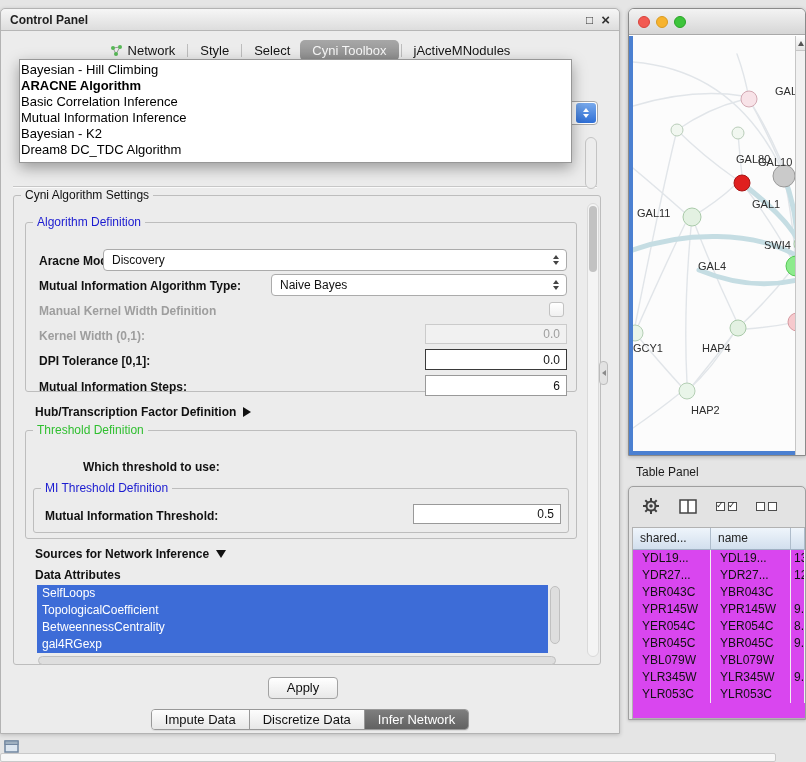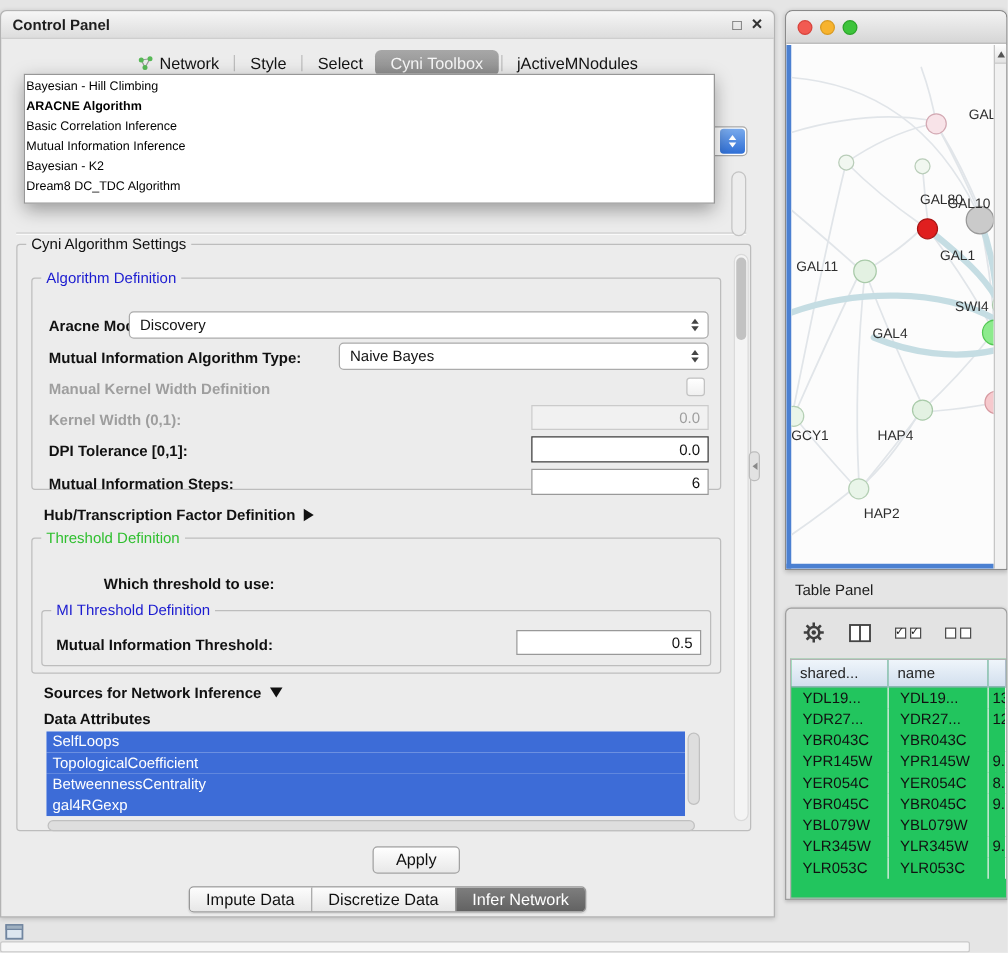--- a/index.html
+++ b/index.html
@@ -62,21 +62,21 @@
   }
 
   
   #algo-popup {
     position:absolute; left:18px; top:50px; width:553px; z-index:40;
     background:#fff; border:1px solid #979797;
     box-shadow:0 5px 14px rgba(0,0,0,.35);
     padding:2px 0 4px 0;
   }
   .popup-header { text-align:center; color:#b5b5b5; font-size:13px; height:17px; line-height:17px; }
-  .popup-item { font-size:10px; height:16px; line-height:16px; padding-left:1px; color:#000; white-space:nowrap; }
+  .popup-item { font-size:13px; height:16px; line-height:16px; padding-left:1px; color:#000; white-space:nowrap; }
   .popup-item.selected { font-weight:bold; }
 
   
   .groupbox { position:absolute; border:1px solid #bdbdbd; border-radius:3px; }
   .gb-title { position:absolute; top:-8px; left:7px; background:#ececec; padding:0 4px; font-size:12px; color:#101010; white-space:nowrap; }
   .gb-title.blue { color:#1b1bd0; }
   .gb-title.green { color:#2fbf2f; }
 
   #gb-settings    { left:12px; top:186px; width:588px; height:470px; }
   #gb-algdef      { left:24px; top:213px; width:552px; height:170px; }
@@ -128,21 +128,21 @@
   .tri-down  { width:0; height:0; border-left:5px solid transparent; border-right:5px solid transparent; border-top:8px solid #111; }
 
   #attr-list { position:absolute; left:36px; top:576px; width:511px; height:68px; background:#fff; overflow:hidden; }
   .attr-item { height:17px; line-height:17px; font-size:12px; color:#fff; background:#3d6cd7; padding-left:5px; white-space:nowrap; }
   #attr-vscroll { position:absolute; left:549px; top:577px; width:10px; height:58px; background:#dedede; border:1px solid #c0c0c0; border-radius:5px; }
   #attr-hscroll { position:absolute; left:37px; top:647px; width:518px; height:9px; background:#dedede; border:1px solid #c0c0c0; border-radius:5px; }
 
   #apply-btn {
     position:absolute; left:267px; top:668px; width:70px; height:22px;
     background:linear-gradient(#ffffff,#e8e8e8); border:1px solid #a2a2a2; border-radius:4px;
-    font-size:13px; color:#111; text-align:center; line-height:20px;margin-left:30px;
+    font-size:13px; color:#111; text-align:center; line-height:20px;
   }
 
   #bottom-tabs { position:absolute; left:0; right:0; top:700px; display:flex; justify-content:center; }
   .seg-group { display:flex; border:1px solid #989898; border-radius:4px; overflow:hidden; height:21px; box-shadow:0 1px 1px rgba(0,0,0,.08); }
   .seg { padding:0 13px; font-size:13px; line-height:20px; background:linear-gradient(#fdfdfd,#e7e7e7); color:#111; border-right:1px solid #989898; white-space:nowrap; }
   .seg:last-child { border-right:none; }
   .seg.selected { background:linear-gradient(#7e7e7e,#626262); color:#fff; }
 
   
   #network-window {
@@ -173,21 +173,21 @@
   #table-panel-label { position:absolute; left:636px; top:465px; font-size:12px; color:#1b1b1b; }
   #table-panel {
     position:absolute; left:628px; top:486px; width:178px; height:234px;
     background:#e3e3e3; border:1px solid #9f9f9f; border-radius:5px 5px 0 0;
     overflow:hidden; box-shadow:0 1px 3px rgba(0,0,0,.18);
   }
   .tp-toolbar { height:38px; display:flex; align-items:center; padding-left:13px; gap:19px; }
   .cb-pair { display:inline-flex; gap:3px; }
   .cb-pair i { width:9px; height:9px; border:1.5px solid #4d4d4d; background:#fff; display:inline-block; position:relative; font-style:normal; }
   .cb-pair.checked i::after { content:"\2713"; position:absolute; left:-1px; top:-3px; font-size:9px; color:#1d1d1d; }
-  .tp-table { position:absolute; left:3px; top:40px; right:0; bottom:0; background:#22c55e; border:1px solid #b2b2b2; border-right:none; overflow:hidden; }
+  .tp-table { position:absolute; left:3px; top:40px; right:0; bottom:0; background:#d946ef; border:1px solid #b2b2b2; border-right:none; overflow:hidden; }
   .tp-header { display:flex; height:22px; }
   .th { font-size:12px; color:#1f1f1f; background:linear-gradient(#eff5fb,#d2dfee);
         border-right:1px solid #aebccb; border-bottom:1px solid #9fb0c2;
         line-height:21px; padding-left:7px; overflow:hidden; white-space:nowrap; }
   .th0 { width:78px; } .th1 { width:80px; } .th2 { flex:1; padding-left:3px; }
   .tp-row { display:flex; height:17px; }
   .td { font-size:12px; color:#111; line-height:17px; padding-left:9px; overflow:hidden; white-space:nowrap; border-right:1px solid #efefef; }
   .td0 { width:78px; } .td1 { width:80px; } .td2 { flex:1; padding-left:3px; }
 
   

